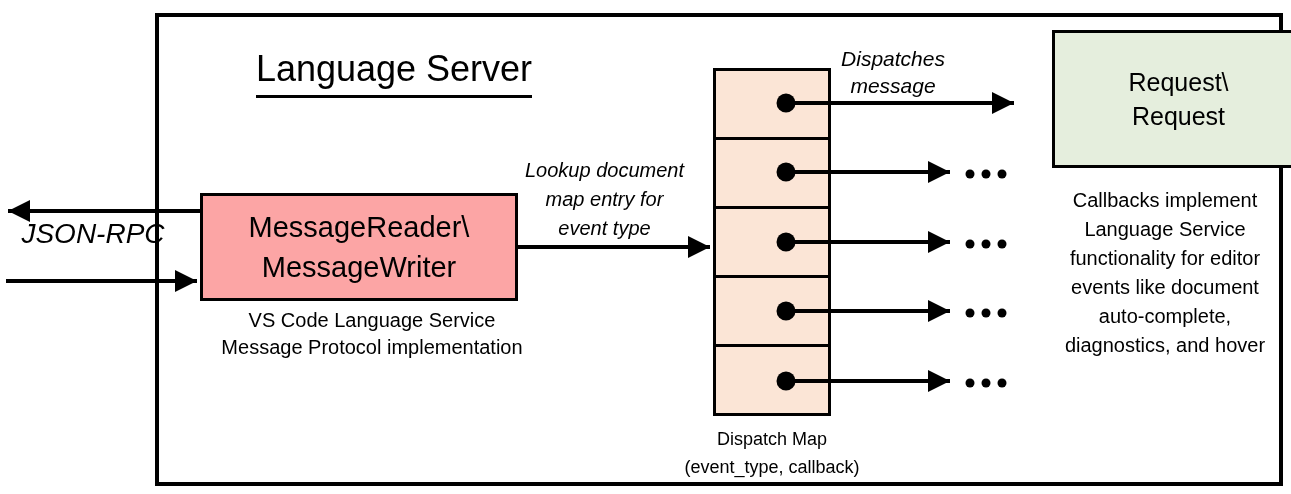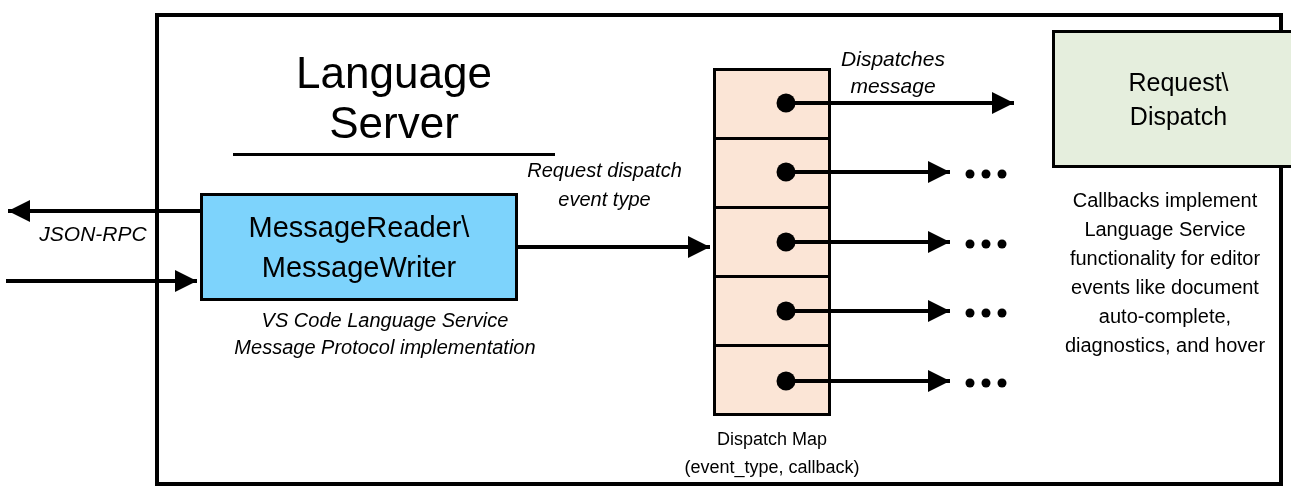--- a/index.html
+++ b/index.html
@@ -6,31 +6,31 @@
   body { background:#ffffff; font-family:"Liberation Sans", sans-serif; color:#000; }
   .canvas { position:relative; width:1291px; height:494px; background:#fff; overflow:hidden; }
 
   .outer-box { position:absolute; left:155px; top:13px; width:1128px; height:473px;
                border:4px solid #000; background:#fff; }
 
   .layer-svg { position:absolute; left:0; top:0; width:1291px; height:494px; z-index:5; pointer-events:none; }
 
   .txt { position:absolute; z-index:6; text-align:center; }
 
-  .title { left:233px; top:48px; width:322px; font-size:44px; }
+  .title { left:233px; top:48px; width:322px; font-size:36px; }
   .title span { display:inline-block; border-bottom:3px solid #000; padding-bottom:5px; }
 
-  .stdio-label { left:16px; top:220px; width:154px; font-size:21px; font-style:italic; line-height:28px; }
+  .stdio-label { left:16px; top:220px; width:154px; font-size:28px; font-style:italic; line-height:28px; }
 
   .box { position:absolute; z-index:4; border:3px solid #000; display:flex; flex-direction:column;
          align-items:center; justify-content:center; text-align:center; }
   .message-box { left:200px; top:193px; width:318px; height:108px; font-size:29px; line-height:40px; }
   .callback-box { left:1018px; top:30px; width:253px; height:138px; font-size:25px; line-height:34px;margin-left:34px; }
 
-  .message-caption { left:205px; top:307px; width:360px; font-size:20px; line-height:27px;font-style:italic; }
+  .message-caption { left:192px; top:307px; width:360px; font-size:20px; line-height:27px; }
   .lookup-label { left:512px; top:156px; width:185px; font-size:20px; font-style:italic; line-height:29px; }
   .dispatches-label { left:817px; top:45px; width:152px; font-size:21px; font-style:italic; line-height:27px; }
   .dispatch-map-label { left:647px; top:425px; width:250px; font-size:18px; line-height:28px; }
   .callback-note { left:1037px; top:186px; width:256px; font-size:20px; line-height:29px; }
 
   .dispatch-map { position:absolute; left:713px; top:68px; width:118px; height:348px;
                   border:3px solid #000; z-index:4; display:flex; flex-direction:column; }
   .dispatch-cell { flex:1; border-bottom:3px solid #000; }
   .dispatch-cell:last-child { border-bottom:none; }
 
@@ -44,32 +44,33 @@
   <div class="outer-box"></div>
 
   <div class="txt title">
     <span>Language Server</span>
   </div>
 
   <div class="txt stdio-label">
     <div class="nowrap">JSON-RPC</div>
   </div>
 
-  <div class="box message-box" style="background-color: #7dd3fc;">
+  <div class="box message-box" style="background-color: #fca5a5;">
     <div class="nowrap">MessageReader\</div>
     <div class="nowrap">MessageWriter</div>
   </div>
 
   <div class="txt message-caption">
     <div class="nowrap">VS Code Language Service</div>
     <div class="nowrap">Message Protocol implementation</div>
   </div>
 
   <div class="txt lookup-label">
-    <div class="nowrap">Request dispatch</div>
+    <div class="nowrap">Lookup document</div>
+    <div class="nowrap">map entry for</div>
     <div class="nowrap">event type</div>
   </div>
 
   <div class="dispatch-map">
     <div class="dispatch-cell" style="background-color: rgb(251, 229, 214);"></div>
     <div class="dispatch-cell" style="background-color: rgb(251, 229, 214);"></div>
     <div class="dispatch-cell" style="background-color: rgb(251, 229, 214);"></div>
     <div class="dispatch-cell" style="background-color: rgb(251, 229, 214);"></div>
     <div class="dispatch-cell" style="background-color: rgb(251, 229, 214);"></div>
   </div>
@@ -79,21 +80,21 @@
     <div class="nowrap">(event_type, callback)</div>
   </div>
 
   <div class="txt dispatches-label">
     <div class="nowrap">Dispatches</div>
     <div class="nowrap">message</div>
   </div>
 
   <div class="box callback-box" style="background-color: rgb(229, 238, 221);">
     <div class="nowrap">Request\</div>
-    <div class="nowrap">Dispatch</div>
+    <div class="nowrap">Request</div>
   </div>
 
   <div class="txt callback-note">
     <div class="nowrap">Callbacks implement</div>
     <div class="nowrap">Language Service</div>
     <div class="nowrap">functionality for editor</div>
     <div class="nowrap">events like document</div>
     <div class="nowrap">auto-complete,</div>
     <div class="nowrap">diagnostics, and hover</div>
   </div>

